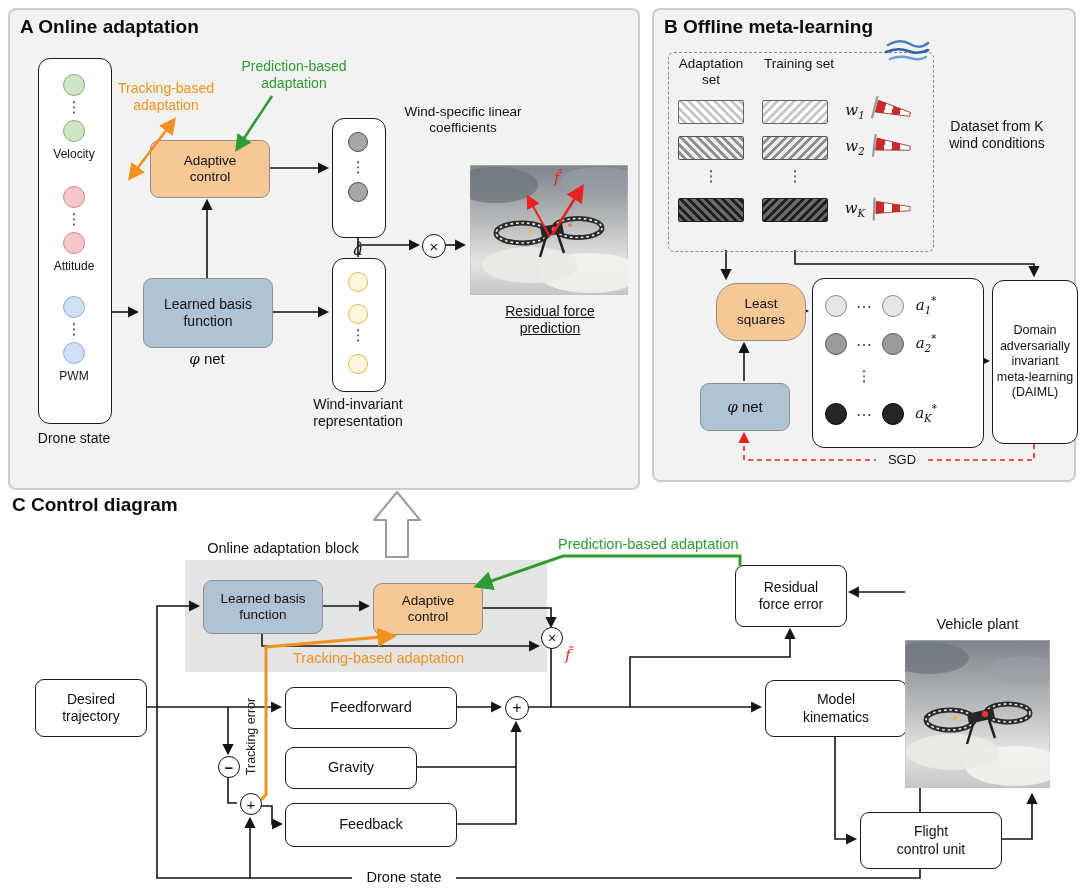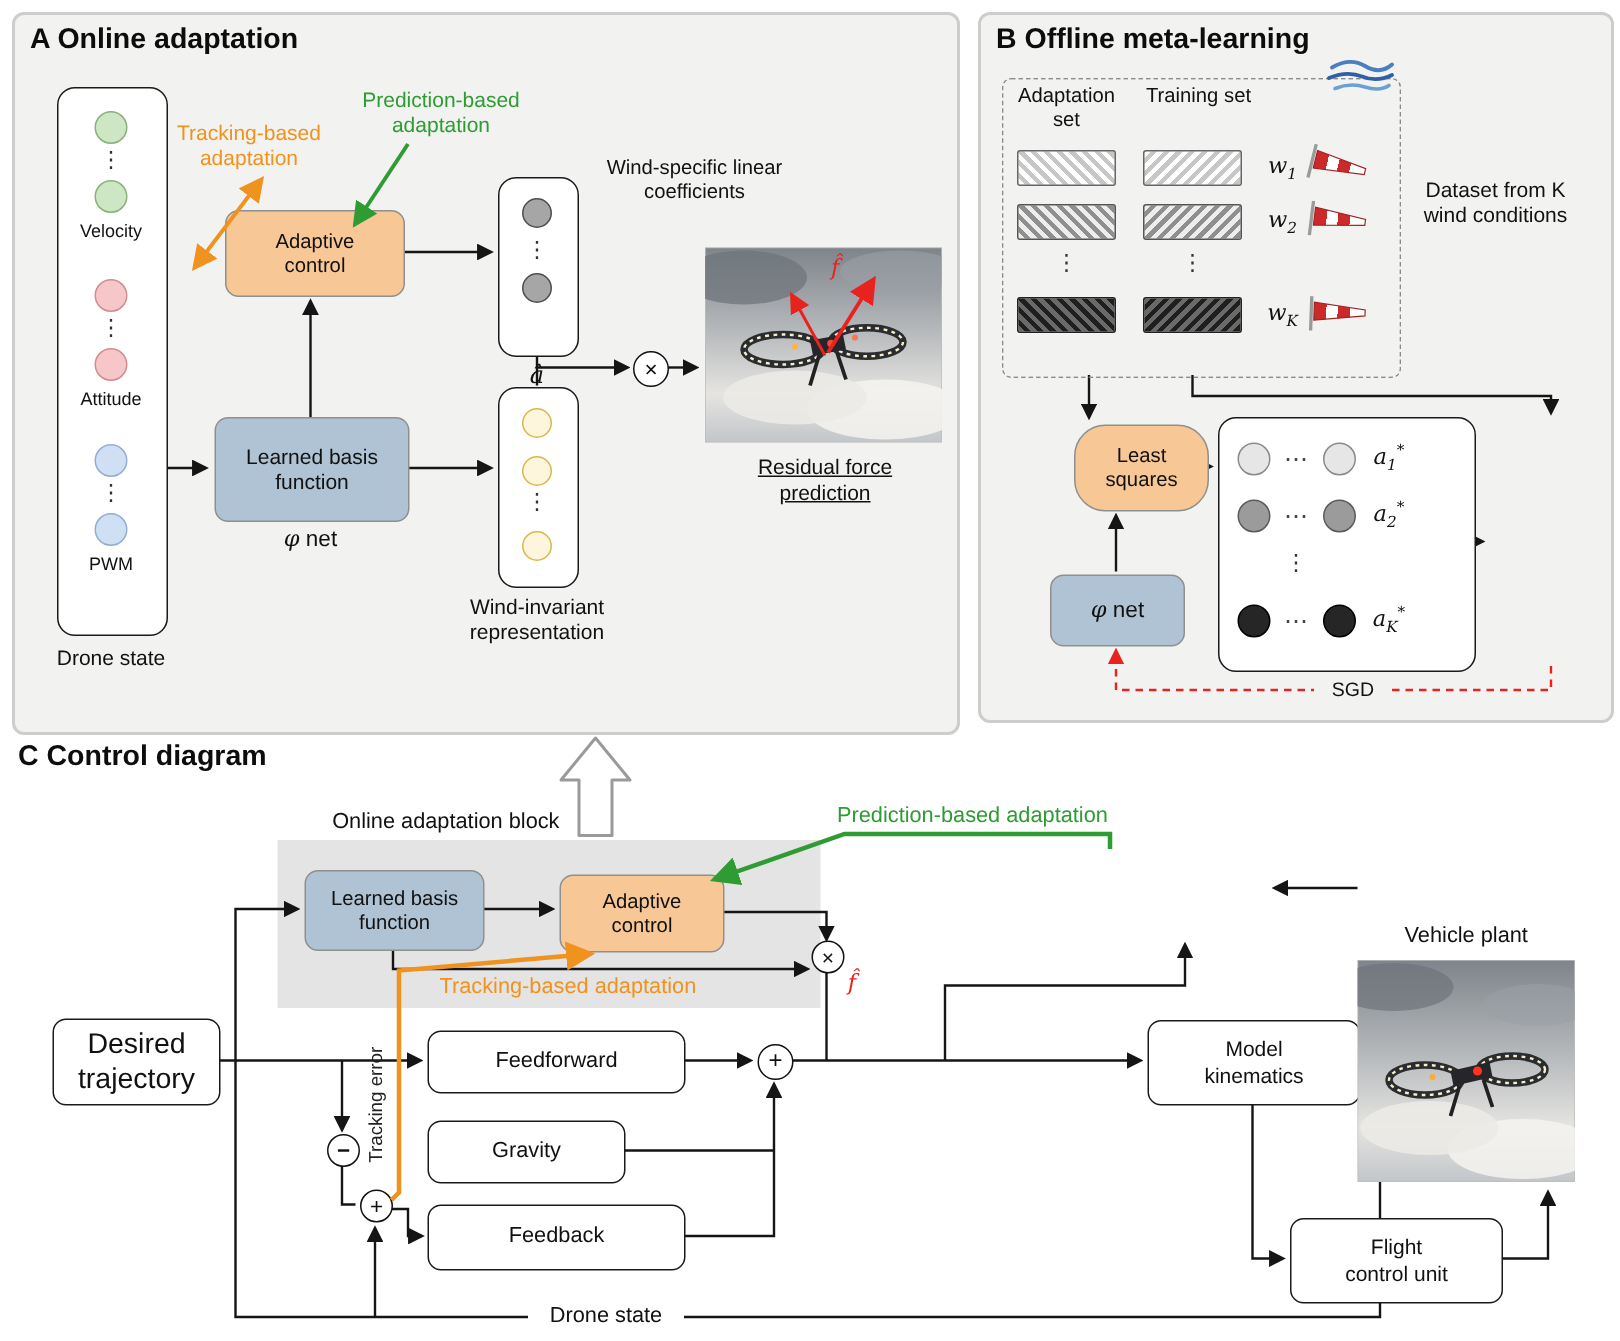--- a/index.html
+++ b/index.html
@@ -272,24 +272,27 @@
     <i>a</i><sub>2</sub><sup>*</sup>
   </div>
   <div class="vdots" style="left:856px;top:368px;">⋮</div>
   <div class="circle" style="left:825px;top:403px;background:#262626;border-color:#000;"></div>
   <div class="hdots" style="left:850px;top:407px;">⋯</div>
   <div class="circle" style="left:882px;top:403px;background:#262626;border-color:#000;"></div>
   <div class="lbl math" style="left:906px;top:403px;width:40px;font-size:15px;">
     <i>a</i><sub>K</sub><sup>*</sup>
   </div>
 
+  <div class="box" style="left:992px;top:280px;width:84px;height:162px;border-radius:12px;">
+    <div class="bt" style="width:78px;font-size:12.5px;line-height:1.25;">Domain adversarially invariant meta-learning (DAIML)</div>
+  </div>
   <div class="lbl onpanel" style="left:876px;top:452px;width:44px;font-size:13px;">SGD</div>
 
   <div class="ptitle" style="left:12px;top:494px;">C Control diagram</div>
-  <div class="lbl" style="left:193px;top:540px;width:180px;text-align:right;font-size:14.5px;">Online adaptation block</div>
+  <div class="lbl" style="left:193px;top:540px;width:180px;text-align:center;font-size:14.5px;">Online adaptation block</div>
 
   <div class="box blue" style="left:203px;top:580px;width:118px;height:52px;">
     <div class="bt" style="width:92px;">Learned basis function</div>
   </div>
   <div class="box peach" style="left:373px;top:583px;width:108px;height:50px;">
     <div class="bt" style="width:70px;">Adaptive control</div>
   </div>
 
   <div class="lbl g" style="left:558px;top:536px;width:200px;text-align:left;font-size:14.5px;">Prediction-based adaptation</div>
   <div class="lbl o" style="left:293px;top:650px;width:190px;text-align:left;font-size:14.5px;">Tracking-based adaptation</div>
@@ -302,31 +305,34 @@
   <div class="node" style="left:218px;top:756px;width:20px;height:20px;font-weight:bold;">
     <span>−</span>
   </div>
   <div class="node" style="left:240px;top:793px;width:20px;height:20px;">
     <span>+</span>
   </div>
   <div class="node" style="left:505px;top:696px;width:22px;height:22px;font-size:16px;">
     <span>+</span>
   </div>
 
-  <div class="box" style="left:35px;top:679px;width:110px;height:56px;font-size:19px;">
+  <div class="box" style="left:35px;top:679px;width:110px;height:56px;font-size:14px;">
     <div class="bt" style="width:80px;">Desired trajectory</div>
   </div>
   <div class="box" style="left:285px;top:687px;width:170px;height:40px;font-size:14.5px;">
     <div class="bt">Feedforward</div>
   </div>
   <div class="box" style="left:285px;top:803px;width:170px;height:42px;font-size:14.5px;">
     <div class="bt">Feedback</div>
   </div>
   <div class="box" style="left:285px;top:747px;width:130px;height:40px;font-size:14.5px;">
     <div class="bt">Gravity</div>
+  </div>
+  <div class="box" style="left:735px;top:565px;width:110px;height:60px;font-size:14px;">
+    <div class="bt" style="width:80px;">Residual force error</div>
   </div>
   <div class="box" style="left:765px;top:680px;width:140px;height:55px;font-size:14px;">
     <div class="bt" style="width:90px;">Model kinematics</div>
   </div>
   <div class="box" style="left:860px;top:812px;width:140px;height:55px;font-size:14px;">
     <div class="bt" style="width:78px;">Flight control unit</div>
   </div>
 
   <div class="lbl" style="left:905px;top:616px;width:145px;font-size:14.5px;">Vehicle plant</div>
   <svg class="layer" style="left:905px;top:640px;" width="145" height="148" viewBox="0 0 145 148">

